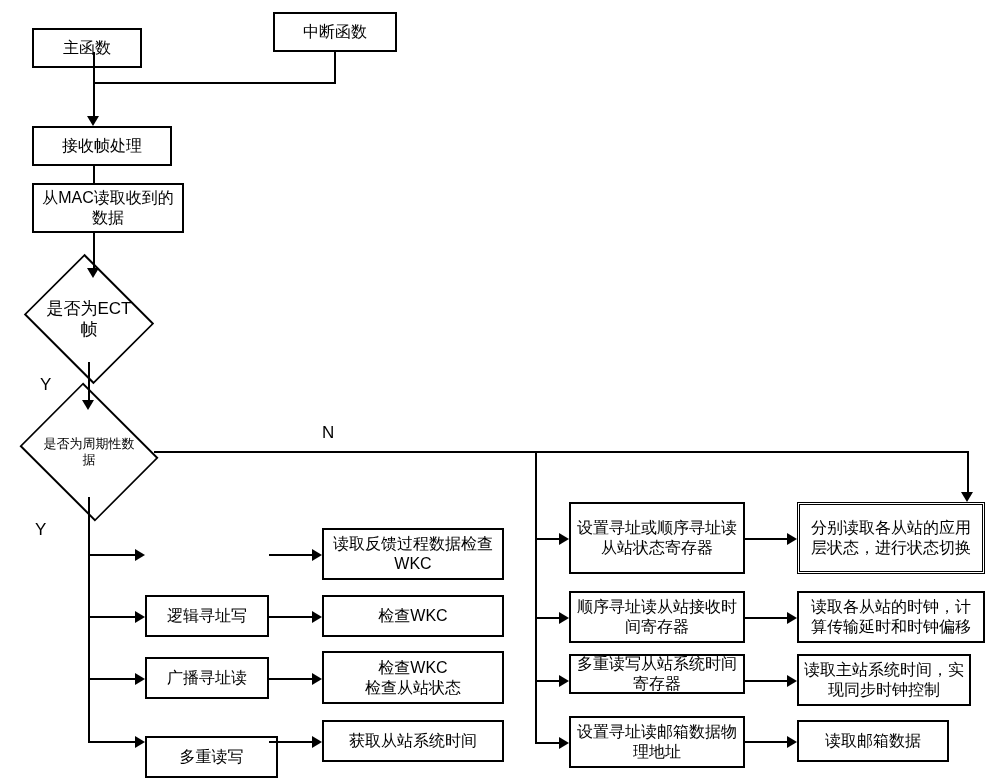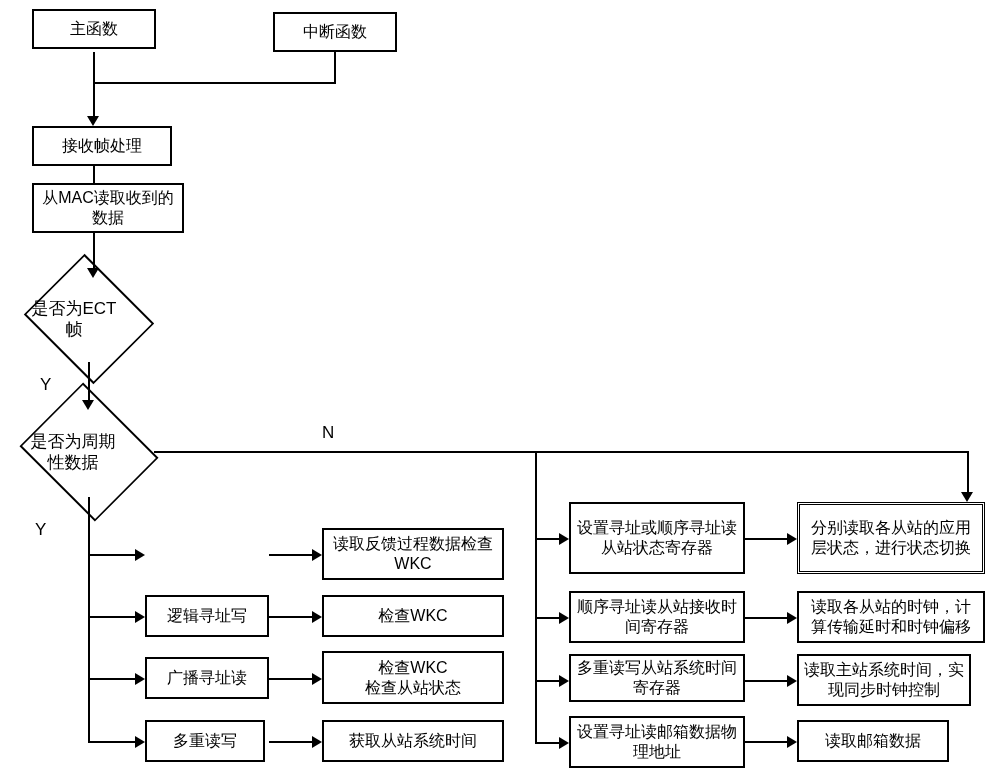--- a/index.html
+++ b/index.html
@@ -1,78 +1,78 @@
 <!DOCTYPE html>
 <html><head>
 <meta charset="utf-8">
 <style>
 body{font-family:SimSun,"Microsoft YaHei",sans-serif;font-size:16px;margin:0;background:#fff}
 .canvas{position:relative;width:1000px;height:779px}
 .box{position:absolute;border:2px solid #000;background:#fff;text-align:center;display:flex;align-items:center;justify-content:center;line-height:1.25;padding:3px 5px;box-sizing:border-box}
 .dbl{border:3px double #000}
-.diamond{position:absolute;display:flex;align-items:center;justify-content:flex-start;text-align:center;line-height:1.25}
+.diamond{position:absolute;display:flex;align-items:center;justify-content:center;text-align:center;line-height:1.25}
 .diamond::before{content:"";position:absolute;inset:0;border:2px solid #000;transform:rotate(45deg) scaleX(.82);background:#fff;z-index:-1}
 .lbl{position:absolute;font-size:17px}
 .line{position:absolute;background:#000}
 .arrow{position:absolute;width:0;height:0}
 .arrowR{border-top:6px solid transparent;border-bottom:6px solid transparent;border-left:10px solid #000}
 .arrowD{border-left:6px solid transparent;border-right:6px solid transparent;border-top:10px solid #000}
 </style>
 </head>
 <body>
 
 <div class="canvas">
-<div class="box" style="left:32px;top:9px;width:124px;height:40px">
+<div class="box" style="left:32px;top:28px;width:110px;height:40px">
       <span>主函数</span>
     </div>
 <div class="box" style="left:273px;top:12px;width:124px;height:40px">
       <span>中断函数</span>
     </div>
 <div class="box" style="left:32px;top:126px;width:140px;height:40px">
       <span>接收帧处理</span>
     </div>
 <div class="box" style="left:32px;top:183px;width:152px;height:50px">
       <span>从MAC读取收到的数据</span>
     </div>
 <div class="diamond" style="left:29px;top:276px;width:120px;height:86px;font-size:17px">
       <span style="max-width:90px">是否为ECT帧</span>
     </div>
-<div class="diamond" style="left:24px;top:407px;width:130px;height:90px;font-size:17px">
+<div class="diamond" style="left:24px;top:407px;width:130px;height:90px;font-size:13px">
       <span style="max-width:98px">是否为周期性数据</span>
     </div>
 <div class="lbl" style="left:40px;top:375px"><span>Y</span></div>
 <div class="lbl" style="left:322px;top:423px"><span>N</span></div>
 <div class="lbl" style="left:35px;top:520px"><span>Y</span></div>
 <div class="box" style="left:145px;top:595px;width:124px;height:42px">
       <span>逻辑寻址写</span>
     </div>
 <div class="box" style="left:145px;top:657px;width:124px;height:42px">
       <span>广播寻址读</span>
     </div>
-<div class="box" style="left:145px;top:720px;width:120px;height:42px">
+<div class="box" style="left:145px;top:736px;width:133px;height:42px">
       <span>多重读写</span>
     </div>
 <div class="box" style="left:322px;top:528px;width:182px;height:52px">
       <span>读取反馈过程数据检查WKC</span>
     </div>
 <div class="box" style="left:322px;top:595px;width:182px;height:42px">
       <span>检查WKC</span>
     </div>
 <div class="box" style="left:322px;top:651px;width:182px;height:53px;white-space:pre-line"><span>检查WKC
 检查从站状态</span></div>
 <div class="box" style="left:322px;top:720px;width:182px;height:42px">
       <span>获取从站系统时间</span>
     </div>
 <div class="box" style="left:569px;top:502px;width:176px;height:72px">
       <span>设置寻址或顺序寻址读从站状态寄存器</span>
     </div>
 <div class="box" style="left:569px;top:591px;width:176px;height:52px">
       <span>顺序寻址读从站接收时间寄存器</span>
     </div>
-<div class="box" style="left:569px;top:654px;width:176px;height:48px">
+<div class="box" style="left:569px;top:654px;width:176px;height:40px">
       <span>多重读写从站系统时间寄存器</span>
     </div>
 <div class="box" style="left:569px;top:716px;width:176px;height:52px">
       <span>设置寻址读邮箱数据物理地址</span>
     </div>
 <div class="box dbl" style="left:797px;top:502px;width:188px;height:72px">
       <span>分别读取各从站的应用层状态，进行状态切换</span>
     </div>
 <div class="box" style="left:797px;top:591px;width:188px;height:52px">
       <span>读取各从站的时钟，计算传输延时和时钟偏移</span>

